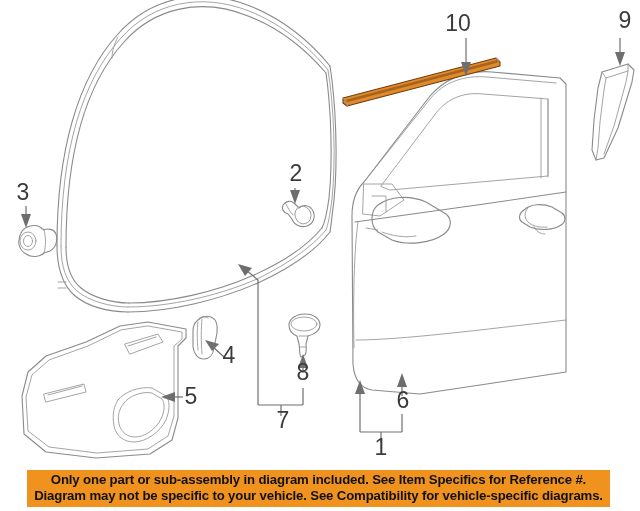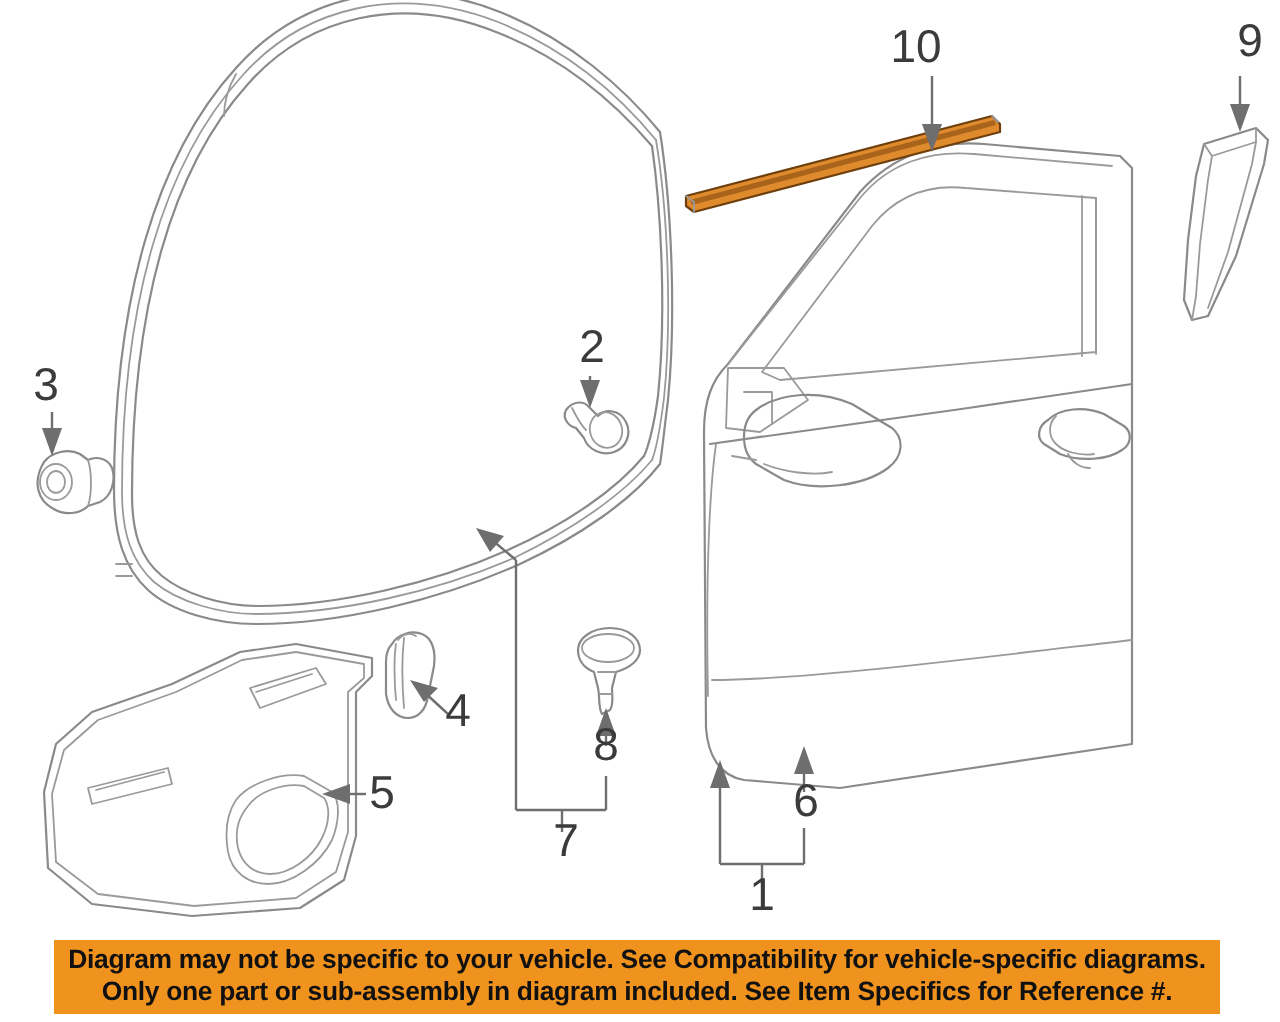--- a/index.html
+++ b/index.html
@@ -247,17 +247,17 @@
     <text class="callout-number" x="229" y="363" text-anchor="middle">4</text>
     <text class="callout-number" x="191" y="404" text-anchor="middle">5</text>
     <text class="callout-number" x="403" y="408" text-anchor="middle">6</text>
     <text class="callout-number" x="283" y="428" text-anchor="middle">7</text>
     <text class="callout-number" x="303" y="380" text-anchor="middle">8</text>
     <text class="callout-number" x="625" y="28" text-anchor="middle">9</text>
     <text class="callout-number" x="458" y="31" text-anchor="middle">10</text>
   </svg>
 
   <div class="banner">
+    <div class="banner-line">Only one part or sub-assembly in diagram included. See Item Specifics for Reference #.</div>
     <div class="banner-line">Diagram may not be specific to your vehicle. See Compatibility for vehicle-specific diagrams.</div>
-    <div class="banner-line">Only one part or sub-assembly in diagram included. See Item Specifics for Reference #.</div>
   </div>
 
 </div>
 
 </body></html>

